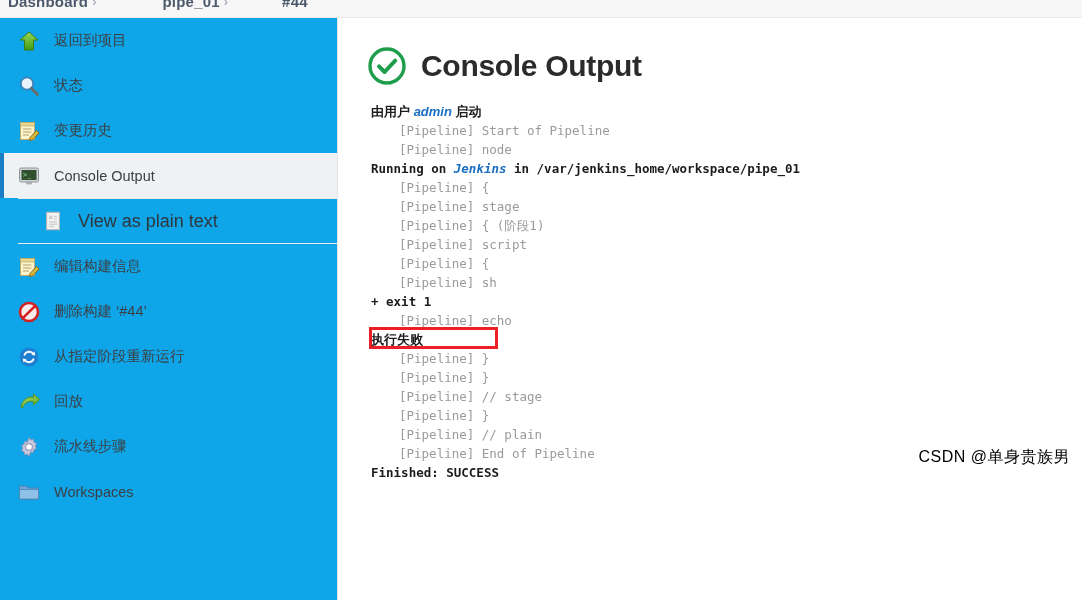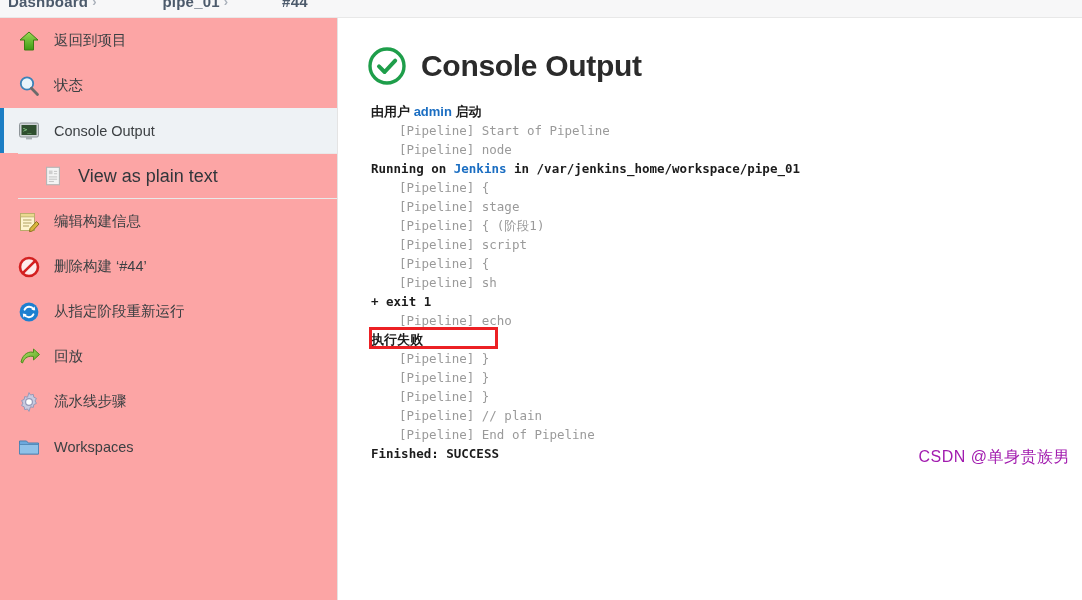--- a/index.html
+++ b/index.html
@@ -26,21 +26,21 @@
     letter-spacing: .2px; white-space: nowrap;
   }
   .crumb.spacer1 { margin-left: 62px; }
   .crumb.spacer2 { margin-left: 50px; }
   .crumb-sep { color:#aab1bb; font-weight:bold; margin:0 4px; font-size:13px; }
 
   
   .sidebar {
     position: absolute; left: 0; top: 18px;
     width: 338px; height: 582px;
-    background: #fca5a5;
+    background: #0ea5e9;
     border-right: 1px solid #e4e4e4;
   }
   .side-item {
     position: relative;
     display: flex; align-items: center;
     height: 45px;
     padding-left: 16px;
     cursor: pointer;
   }
   .side-item .ico {
@@ -92,39 +92,39 @@
     font-family: "DejaVu Sans Mono", "Liberation Mono", monospace;
     font-size: 12.5px;
     line-height: 19px;
     color: #333;
     position: relative;
     padding-left: 4px;
   }
   .cline { white-space: pre; height: 19px; }
   .cline.dim   { color: #9a9a9a; margin-left: 28px; }
   .cline.bold  { color: #1c1c1c; font-weight: bold; }
-  .cline .lnk  { color: #1b6ec2; font-weight: bold; }
+  .cline .lnk  { color: #1b6ec2; font-weight: bold; font-style: italic; }
   .cline.zh    { color: #1c1c1c; font-weight: bold;
                  font-family: "Liberation Sans","DejaVu Sans",sans-serif;
                  font-size: 13px; }
 
   
   .redbox {
     position: absolute;
     left: 2px; top: 222px;
     width: 129px; height: 22px;
     border: 3px solid #ec2024;
     background: transparent;
     pointer-events: none;
   }
 
   
   .watermark {
     position: absolute; right: 12px; bottom: 8px;
-    font-size: 16px; color: #a21caf;
+    font-size: 16px; color: #000000;
     font-family: "Liberation Sans","DejaVu Sans",sans-serif;
     letter-spacing: .5px;
     user-select: none;
   }
 </style>
 </head>
 <body>
 
 <div id="app">
 
@@ -156,20 +156,34 @@
     <div class="side-item zh">
       <span class="ico">
         <svg width="24" height="24" viewBox="0 0 24 24">
           <circle cx="10" cy="9.5" r="6.2" fill="#e8f3fb" stroke="#3b82b8" stroke-width="1.8"></circle>
           <line x1="14.4" y1="14.2" x2="20.5" y2="20.4" stroke="#6b6b6b" stroke-width="2.8" stroke-linecap="round"></line>
         </svg>
       </span>
       <span class="lbl">状态</span>
     </div>
 
+    <div class="side-item zh">
+      <span class="ico">
+        <svg width="24" height="24" viewBox="0 0 24 24">
+          <rect x="3.5" y="3.5" width="14" height="17" fill="#fdf4cf" stroke="#b9a martin" stroke-width="1"></rect>
+          <rect x="3.5" y="3.5" width="14" height="17" fill="none" stroke="#b9ab6a" stroke-width="1"></rect>
+          <rect x="3.5" y="3.5" width="14" height="3.4" fill="#e9d98f" stroke="#b9ab6a" stroke-width=".8"></rect>
+          <line x1="6" y1="10" x2="14.5" y2="10" stroke="#b0a165" stroke-width="1"></line>
+          <line x1="6" y1="13" x2="14.5" y2="13" stroke="#b0a165" stroke-width="1"></line>
+          <line x1="6" y1="16" x2="12" y2="16" stroke="#b0a165" stroke-width="1"></line>
+          <path d="M13 18.5 L19.5 11.5 L22 14 L15.5 21 L12.5 21.6 Z" fill="#d9b63c" stroke="#8a6f1e" stroke-width="1"></path>
+        </svg>
+      </span>
+      <span class="lbl">变更历史</span>
+    </div>
 
     <div class="side-item active">
       <span class="ico">
         <svg width="24" height="24" viewBox="0 0 24 24">
           <rect x="2.5" y="4" width="19" height="14" rx="1.6" fill="#cfd3d6" stroke="#8e9599" stroke-width="1"></rect>
           <rect x="4.5" y="6" width="15" height="10" fill="#2f4f2f"></rect>
           <text x="6" y="13.4" font-size="7" fill="#9ee89e" font-family="monospace">&gt;_</text>
           <rect x="9" y="18" width="6" height="2.4" fill="#a9b0b4"></rect>
         </svg>
       </span>
@@ -288,20 +302,21 @@
         <div class="cline dim">[Pipeline] stage</div>
         <div class="cline dim">[Pipeline] { (阶段1)</div>
         <div class="cline dim">[Pipeline] script</div>
         <div class="cline dim">[Pipeline] {</div>
         <div class="cline dim">[Pipeline] sh</div>
         <div class="cline bold">+ exit 1</div>
         <div class="cline dim">[Pipeline] echo</div>
         <div class="cline zh">执行失败</div>
         <div class="cline dim">[Pipeline] }</div>
         <div class="cline dim">[Pipeline] }</div>
+        <div class="cline dim">[Pipeline] // stage</div>
         <div class="cline dim">[Pipeline] }</div>
         <div class="cline dim">[Pipeline] // plain</div>
         <div class="cline dim">[Pipeline] End of Pipeline</div>
         <div class="cline bold">Finished: SUCCESS</div>
         <div class="redbox" style="top: 225px; border-color: rgb(236, 32, 36);"></div>
     </div>
   </div>
 
   <div class="watermark">CSDN @单身贵族男</div>
 </div>

